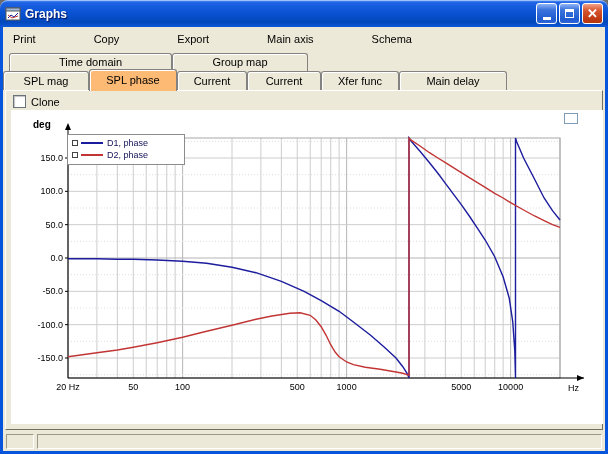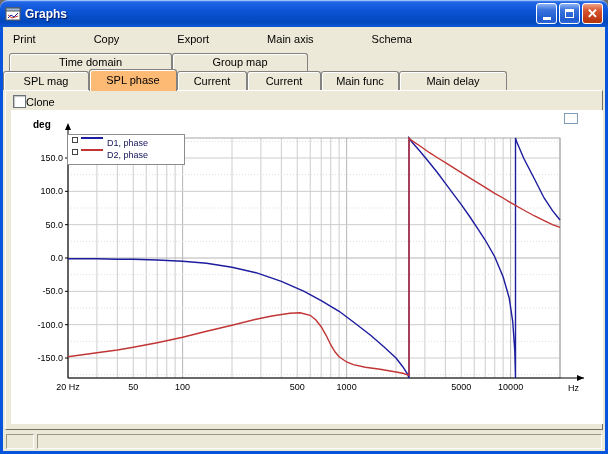--- a/index.html
+++ b/index.html
@@ -48,34 +48,34 @@
   }
   .tabs-row1 .tab { line-height:17px; height:18px; }
   .tabs-row2 .tab { line-height:18px; height:19px; }
   .tab.active { margin-top:-2px; height:22px; line-height:21px; z-index:5; position:relative; background:#fdba74; }
   
   .panel {
     position:absolute; top:63px; left:2px; width:598px; height:340px;
     background:#ECE9D8; border:1px solid; border-color:#fff #716F64 #716F64 #fff;
   }
   
-  .clone-row { position:absolute; top:68px; left:10px; display:flex; align-items:center; }
+  .clone-row { position:absolute; top:68px; left:10px; display:flex; align-items:center; gap:5px; }
   .checkbox {
     width:13px; height:13px; background:#fff; border:1px solid #6a737b;
     box-shadow:inset 1px 1px 1px rgba(0,0,0,.25);
   }
   
   .chart { position:absolute; top:83px; left:8px; width:592px; height:314px; background:#fff; }
   .chart svg { display:block; }
   svg text { font-family:"Liberation Sans", sans-serif; }
   .legend {
     position:absolute; left:56px; top:24px; width:118px;
     background:#fff; border:1px solid #8c8c8c; padding:2px 0 3px;
   }
-  .legend-row { display:flex; align-items:flex-start; height:12px; padding:0 4px; }
+  .legend-row { display:flex; align-items:center; height:12px; padding:0 4px; }
   .handle { width:6px; height:6px; border:1px solid #444; background:#fff; margin-right:3px; flex:0 0 auto; }
   .sample { width:22px; height:2px; margin-right:4px; flex:0 0 auto; }
   .llabel { font-size:9px; color:#14145a; line-height:12px; }
   .corner-btn {
     position:absolute; top:3px; right:25px; width:14px; height:11px;
     background:#fff; border:1px solid #7f9db9;
   }
   
   .statusbar { position:absolute; left:1px; right:1px; bottom:1px; height:18px; display:flex; align-items:center; padding:1px 2px; }
   .sb-cell { height:15px; border:1px solid; border-color:#9a9888 #fff #fff #9a9888; background:#ECE9D8; }
@@ -123,21 +123,21 @@
     <div class="tabs-row1">
       <div class="tab" style="width:163px">Time domain</div>
       <div class="tab" style="width:136px">Group map</div>
     </div>
 
     <div class="tabs-row2">
       <div class="tab" style="width:86px">SPL mag</div>
       <div class="tab active" style="width:88px">SPL phase</div>
       <div class="tab" style="width:70px">Current</div>
       <div class="tab" style="width:74px">Current</div>
-      <div class="tab" style="width:78px">Main func</div>
+      <div class="tab" style="width:78px">Xfer func</div>
       <div class="tab" style="width:108px">Main delay</div>
     </div>
 
     <div class="panel"></div>
 
     <div class="clone-row">
       <span class="checkbox"></span>
       <span>Clone</span>
     </div>
 

